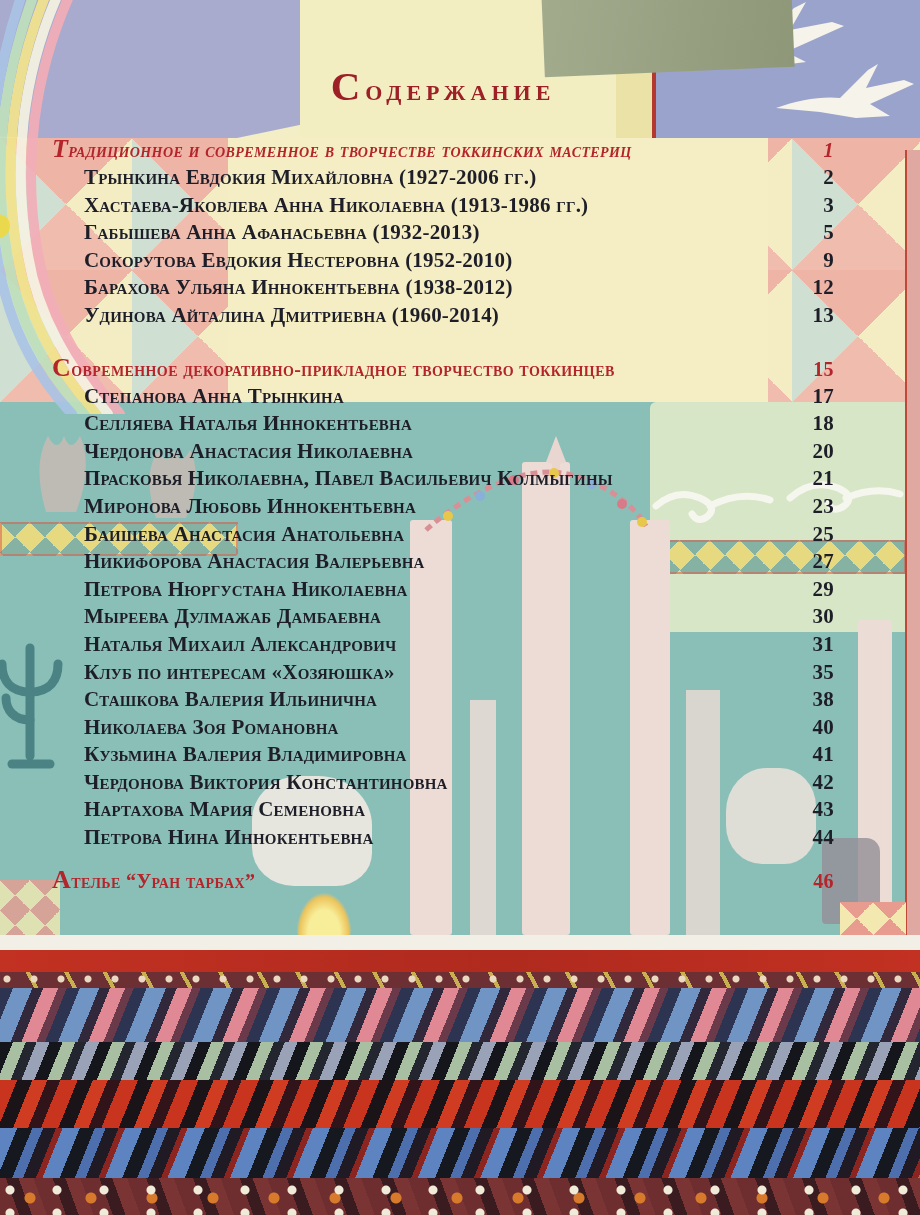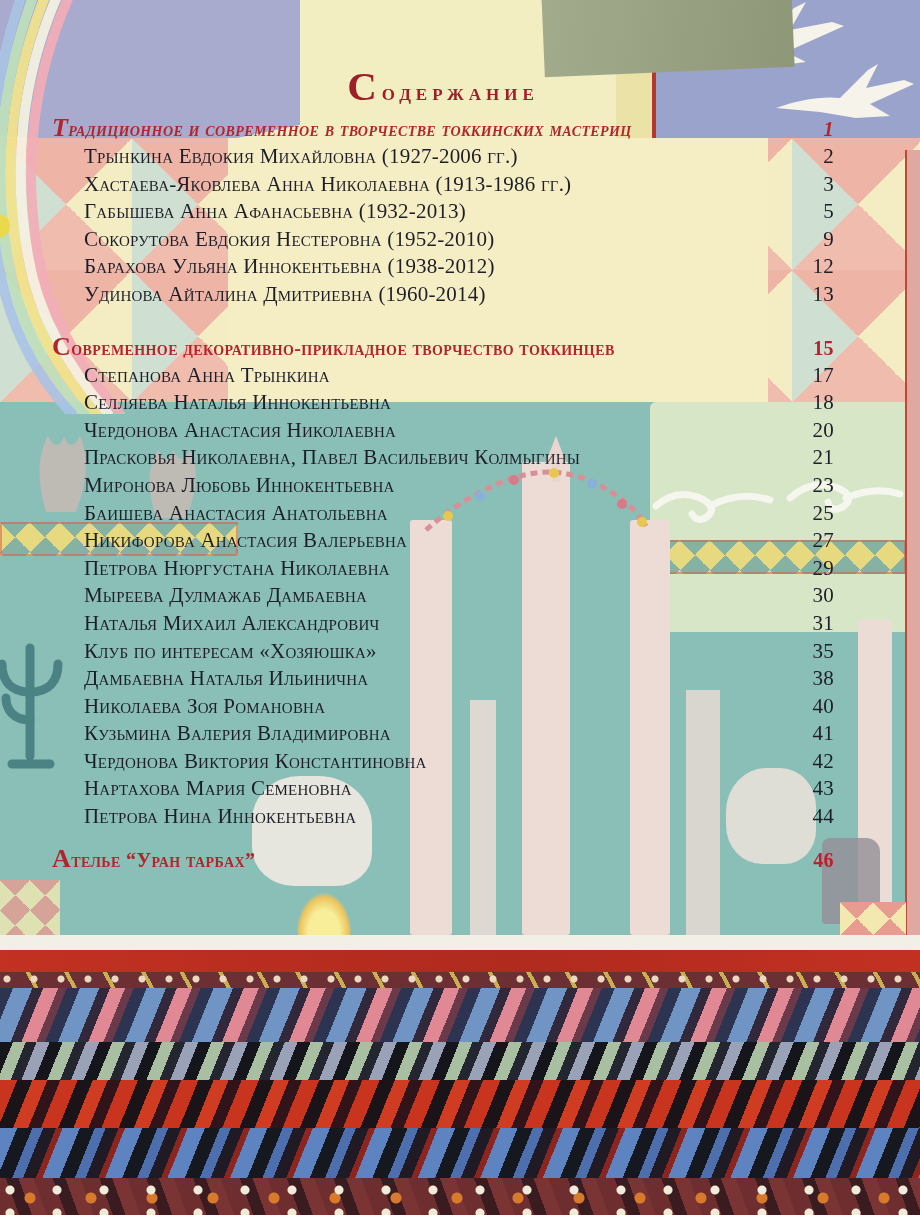--- a/index.html
+++ b/index.html
@@ -61,24 +61,24 @@
   .rug-rowD{left:0;top:1128px;width:920px;height:50px;background:
     repeating-linear-gradient(112deg,#5d84c0 0 16px,#15181f 16px 30px,#4d6fae 30px 40px,#201a24 40px 52px,#8c2420 52px 58px);}
   .rug-rowE{left:0;top:1178px;width:920px;height:37px;background:
     radial-gradient(circle at 10px 12px,#f0ead8 0 4px,transparent 5px) 0 0/47px 23px,
     radial-gradient(circle at 30px 20px,#d87a2c 0 5px,transparent 6px) 0 0/61px 29px,
     repeating-linear-gradient(70deg,#6e2e30 0 18px,#3a1c20 18px 30px,#7a3434 30px 44px);}
   
   .content{position:absolute;left:52px;top:64px;width:782px;z-index:10;}
   .page-title{
     text-align:center;color:#9c2026;font-weight:bold;font-variant:small-caps;
-    font-size:24px;letter-spacing:5px;line-height:44px;
+    font-size:32px;letter-spacing:5px;line-height:44px;margin-bottom:24px;
   }
   .page-title::first-letter{font-size:41px;}
-  .toc-row{display:flex;justify-content:space-between;align-items:baseline;}
+  .toc-row{display:flex;justify-content:space-between;align-items:baseline;font-weight:bold;}
   .heading-row{margin-top:24px;line-height:28px;color:#b3242b;font-weight:bold;
     font-variant:small-caps;font-size:20px;letter-spacing:.4px;}
   .heading-row:first-child{margin-top:0;font-style:italic;}
   .heading-row:last-child{margin-top:14px;}
   .h-label::first-letter{font-size:26px;}
   .entry-row{line-height:27.6px;color:#1e1e28;font-variant:small-caps;font-size:21px;letter-spacing:.2px;}
   .entry-row .e-label{padding-left:32px;}
   .h-num,.e-num{min-width:44px;text-align:right;font-variant:normal;}
   .h-num{font-size:20px;}
   .e-num{font-size:21px;}
@@ -255,21 +255,21 @@
         </div>
         <div class="toc-row entry-row">
           <span class="e-label">Наталья Михаил Александрович</span>
           <span class="e-num">31</span>
         </div>
         <div class="toc-row entry-row">
           <span class="e-label">Клуб по интересам «Хозяюшка»</span>
           <span class="e-num">35</span>
         </div>
         <div class="toc-row entry-row">
-          <span class="e-label">Дамбаевна Наталья Ильинична</span>
+          <span class="e-label">Сташкова Валерия Ильинична</span>
           <span class="e-num">38</span>
         </div>
         <div class="toc-row entry-row">
           <span class="e-label">Николаева Зоя Романовна</span>
           <span class="e-num">40</span>
         </div>
         <div class="toc-row entry-row">
           <span class="e-label">Кузьмина Валерия Владимировна</span>
           <span class="e-num">41</span>
         </div>

